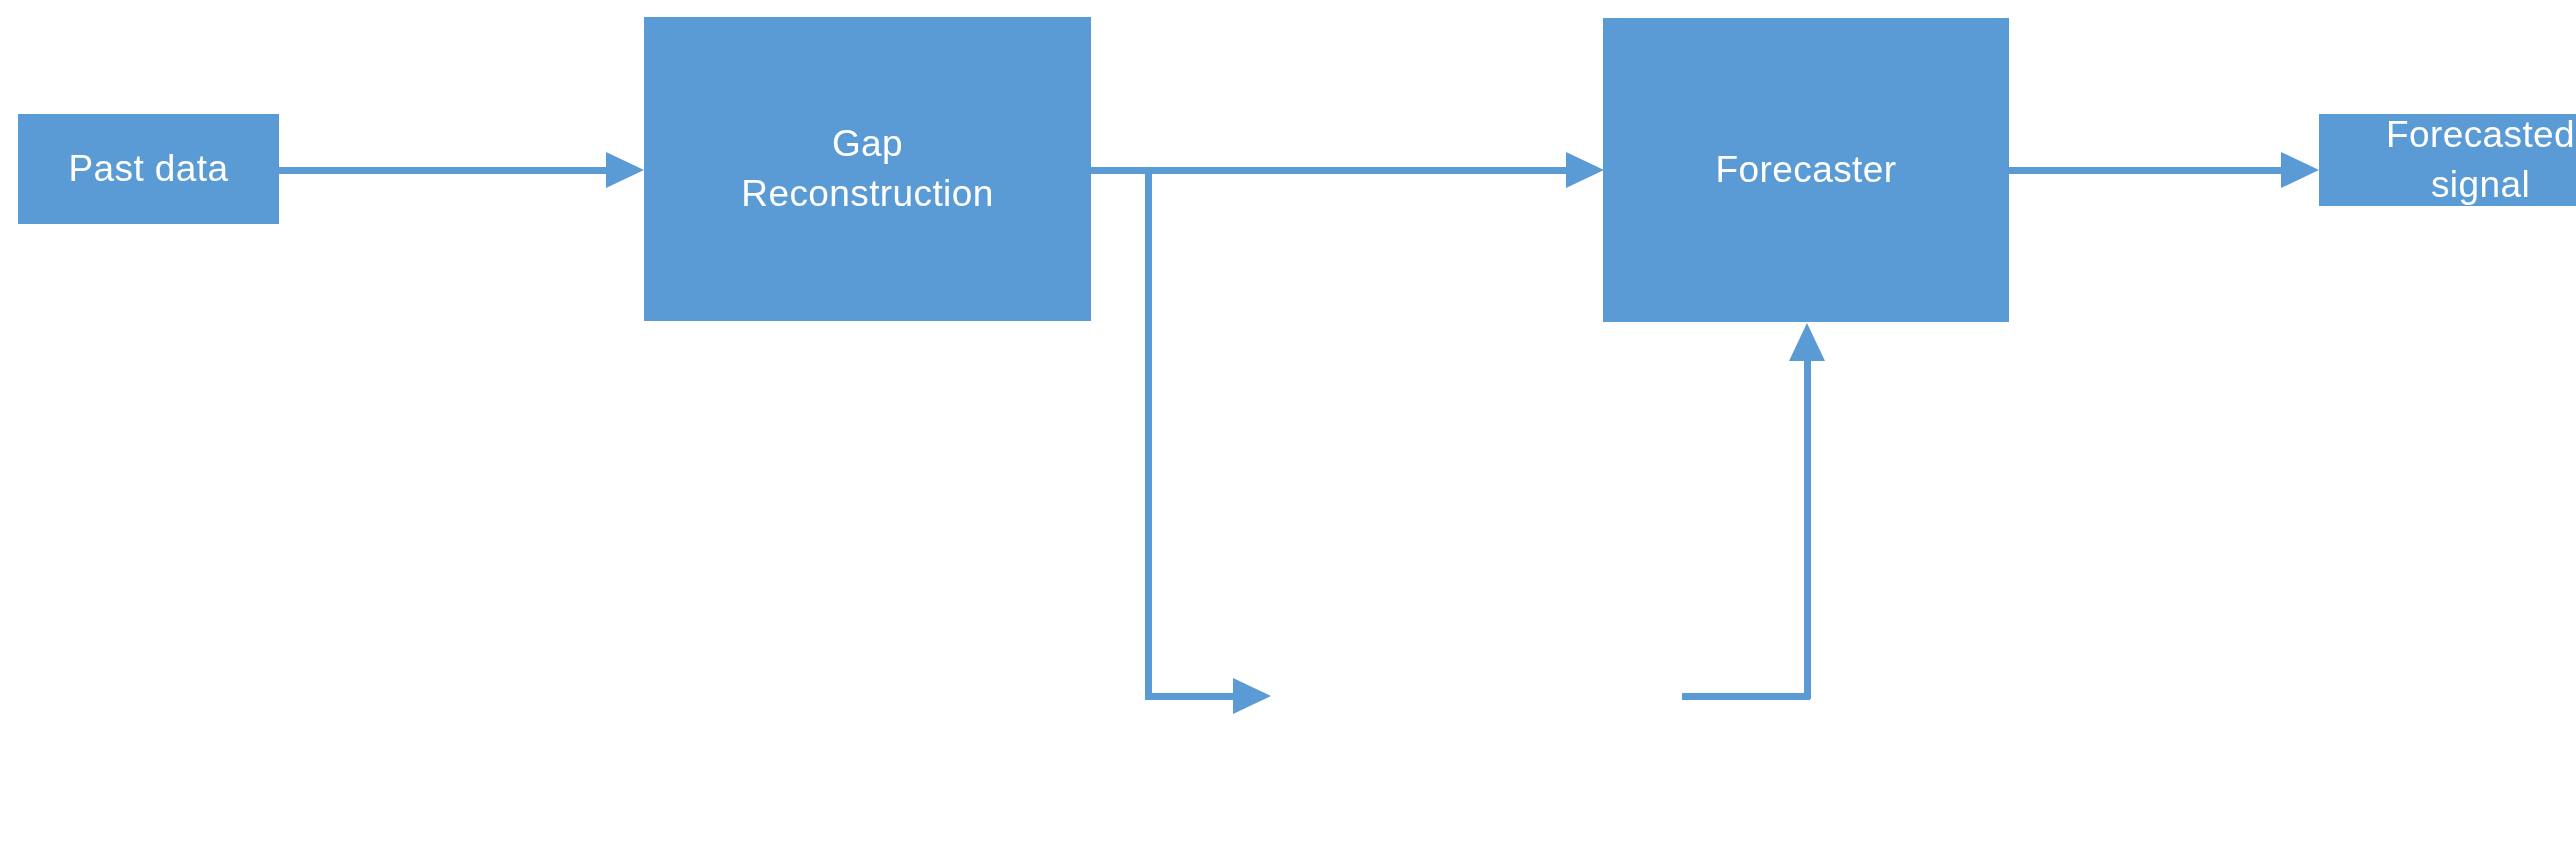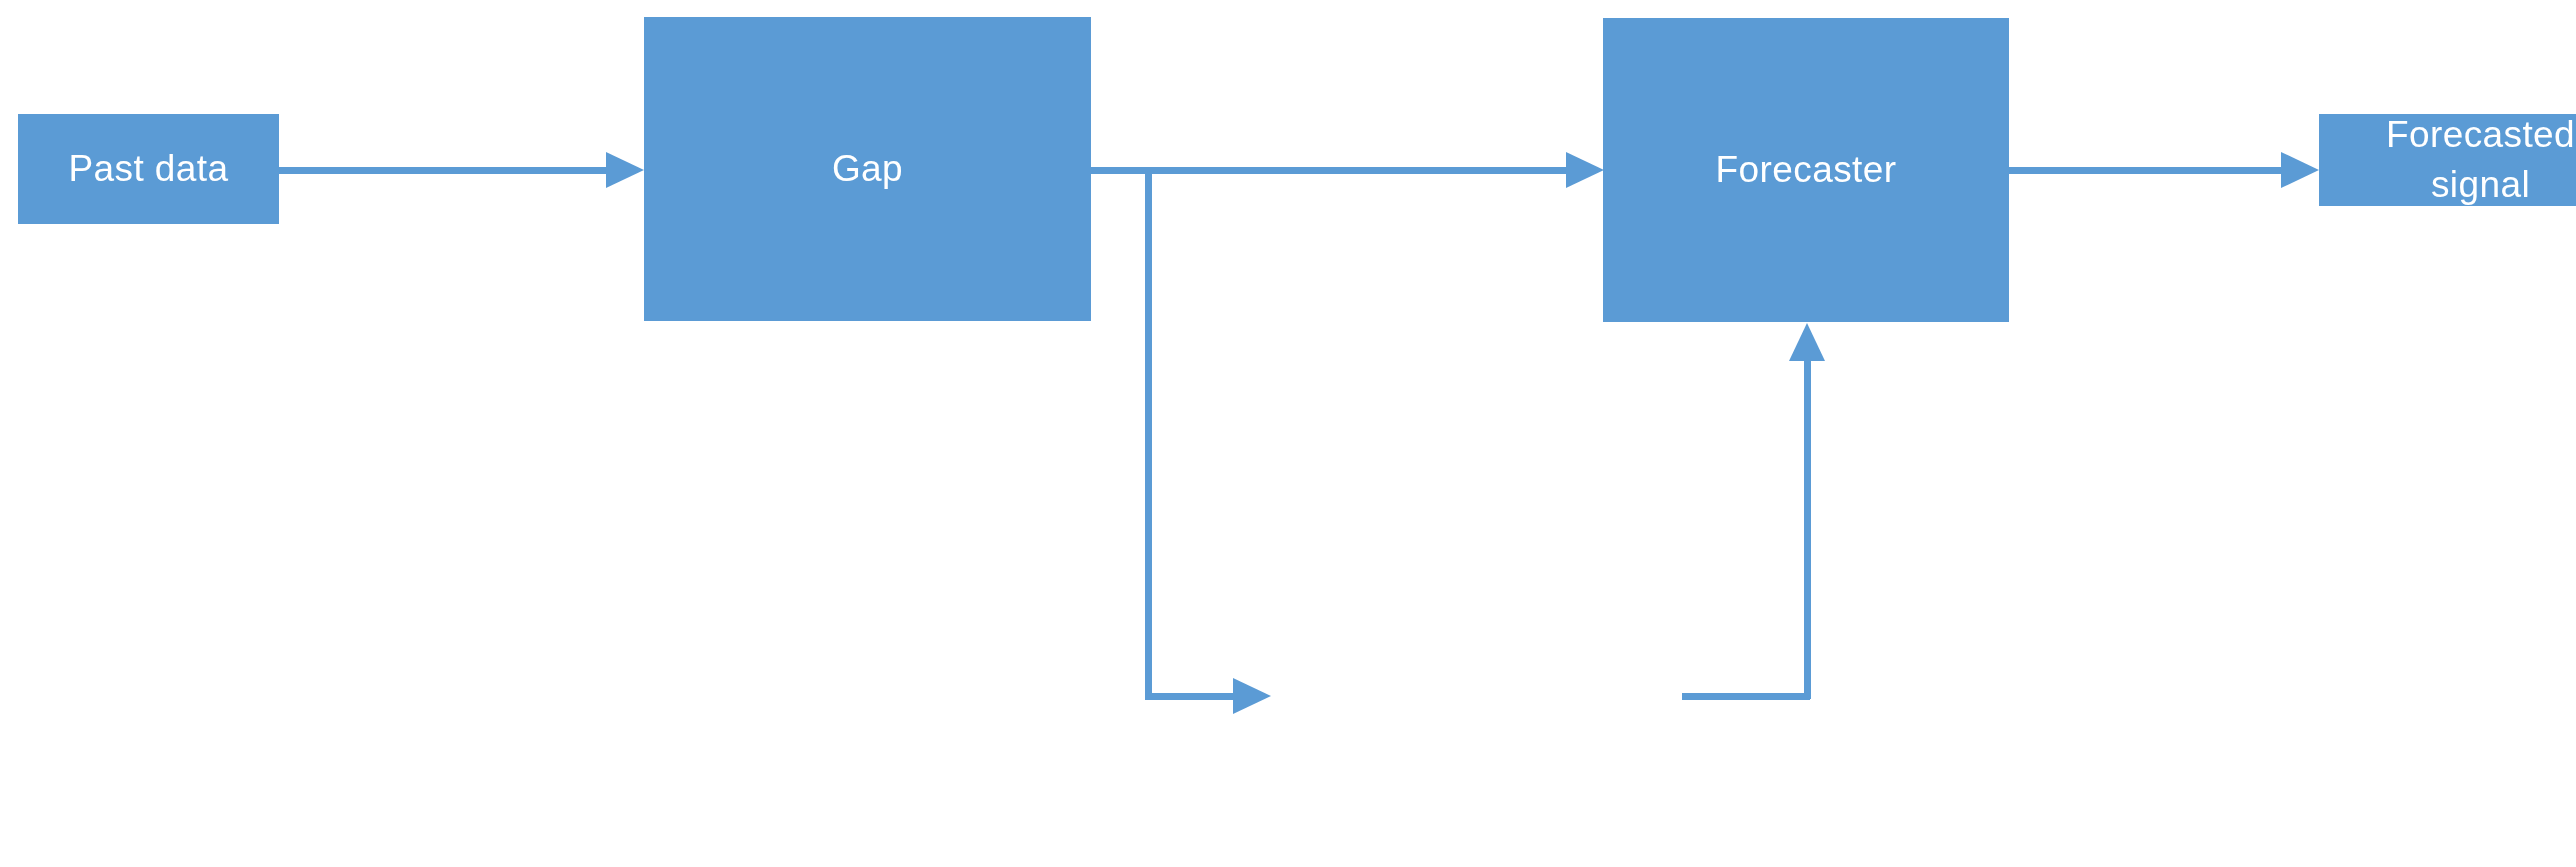--- a/index.html
+++ b/index.html
@@ -80,20 +80,21 @@
 <body>
 
 <div id="canvas">
 
   <div class="node" id="node-past-data">
     <span>Past data</span>
   </div>
 
   <div class="node" id="node-gap-reconstruction">
     <span>Gap</span>
+    <span>Reconstruction</span>
   </div>
 
   <div class="node" id="node-forecaster">
     <span>Forecaster</span>
   </div>
 
   <div class="node" id="node-forecasted-signal">
     <span>Forecasted</span>
     <span>signal</span>
   </div>

